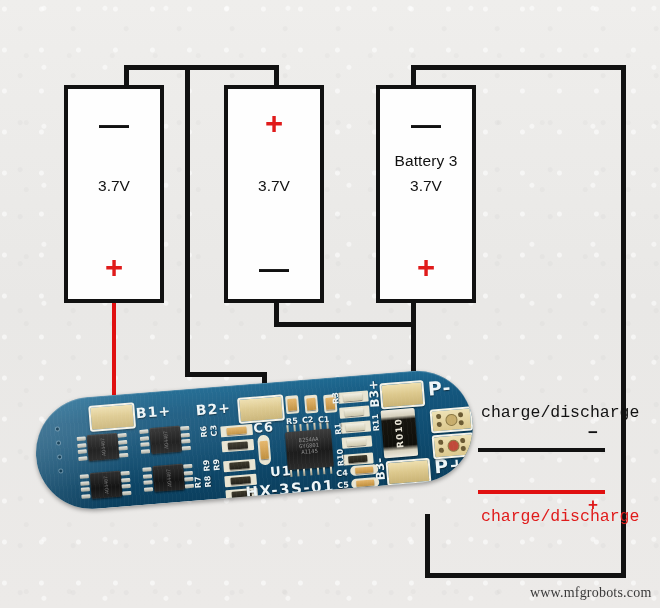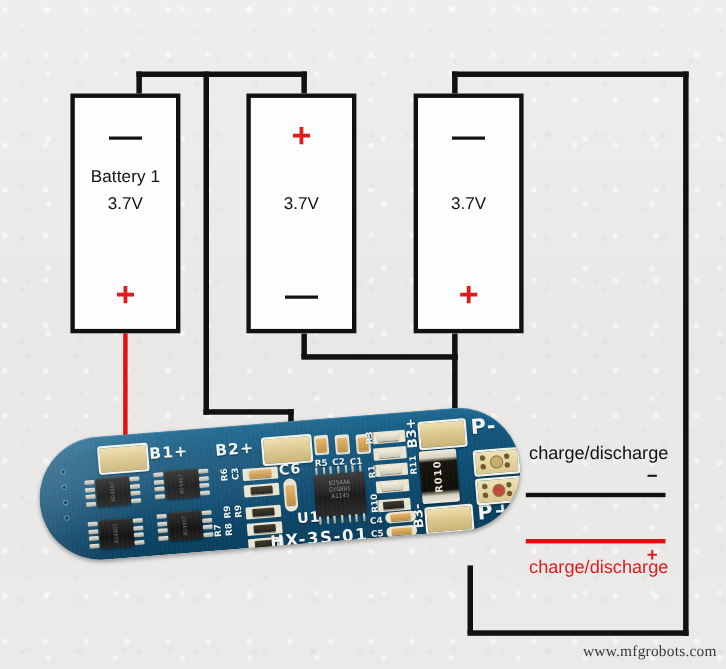--- a/index.html
+++ b/index.html
@@ -99,21 +99,21 @@
   
   .shunt{position:absolute;background:linear-gradient(180deg,#f0ece0 0%,#d6d0bd 14%,#17150f 22%,#100f0a 76%,#d6d0bd 86%,#efebdf 100%);
     border-radius:2px;box-shadow:0 1px 3px rgba(0,0,0,.55);}
   .shunt span{position:absolute;left:50%;top:50%;transform:translate(-50%,-50%) rotate(-90deg);
     color:#e8e4d6;font-size:9px;font-weight:700;font-family:"DejaVu Sans", sans-serif;letter-spacing:1px;}
 
   .via{position:absolute;width:3px;height:3px;border-radius:50%;
     background:#0a3750;box-shadow:0 0 0 1px rgba(210,225,235,.35);}
 
   
-  .ann{position:absolute;white-space:nowrap;}
+  .ann{position:absolute;white-space:nowrap;font-family:Liberation Mono, monospace;}
   .ann.black{color:#111;font-size:16.5px;}
   .ann.red{color:#e01b1b;font-size:16.5px;}
   .sign{position:absolute;font-weight:700;line-height:1;}
   .sign.blk{color:#111;font-size:17px;}
   .sign.red{color:#e01b1b;font-size:17px;}
 
   .watermark{position:absolute;color:#3a3a3a;font-size:14px;
     font-family:"Liberation Serif", serif;letter-spacing:.2px;}
 </style>
 </head>
@@ -143,33 +143,33 @@
   <div class="wire" style="left:425px;top:514px;width:5px;height:62px;"></div>
 
   <div class="wire red" style="left:112px;top:300px;width:4px;height:120px;"></div>
 
   <div class="wire" style="left:478px;top:448px;width:127px;height:4px;"></div>
 
   <div class="wire red" style="left:478px;top:490px;width:127px;height:4px;"></div>
 
   <div class="battery" style="left:64px;top:85px;width:100px;height:218px;">
     <div class="term minus" style="top:21px;">—</div>
-    <div class="bat-name" style="top:63px;">Battery 1</div>
     <div class="bat-volt" style="top:88px;">3.7V</div>
     <div class="term plus" style="top:163px;">+</div>
   </div>
 
   <div class="battery" style="left:224px;top:85px;width:100px;height:218px;">
     <div class="term plus" style="top:19px;">+</div>
     <div class="bat-volt" style="top:88px;">3.7V</div>
     <div class="term minus" style="top:165px;">—</div>
   </div>
 
   <div class="battery" style="left:376px;top:85px;width:100px;height:218px;">
     <div class="term minus" style="top:21px;">—</div>
+    <div class="bat-name" style="top:63px;">Battery 3</div>
     <div class="bat-volt" style="top:88px;">3.7V</div>
     <div class="term plus" style="top:163px;">+</div>
   </div>
 
   <div id="pcb-wrap">
     <div id="pcb">
       <div class="board">
 
         <div class="via" style="left:22px;top:28px;"></div>
         <div class="via" style="left:22px;top:42px;"></div>

